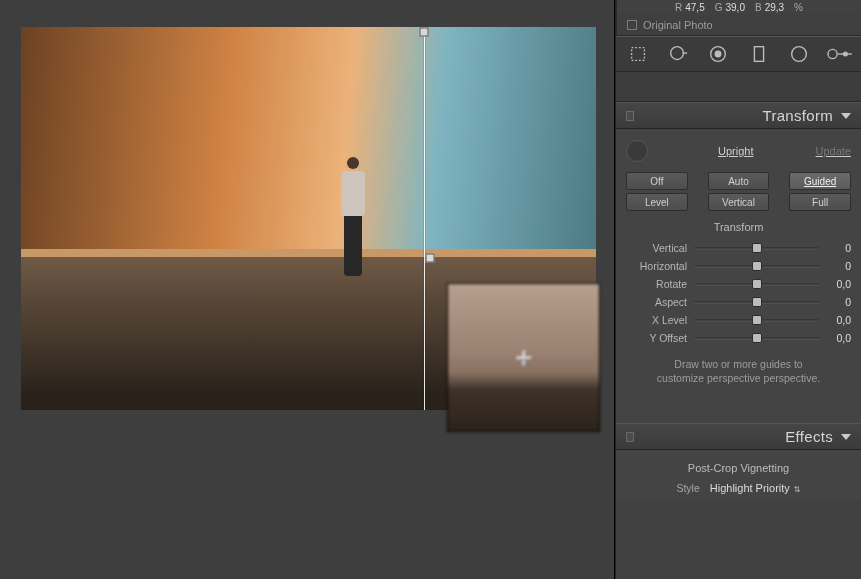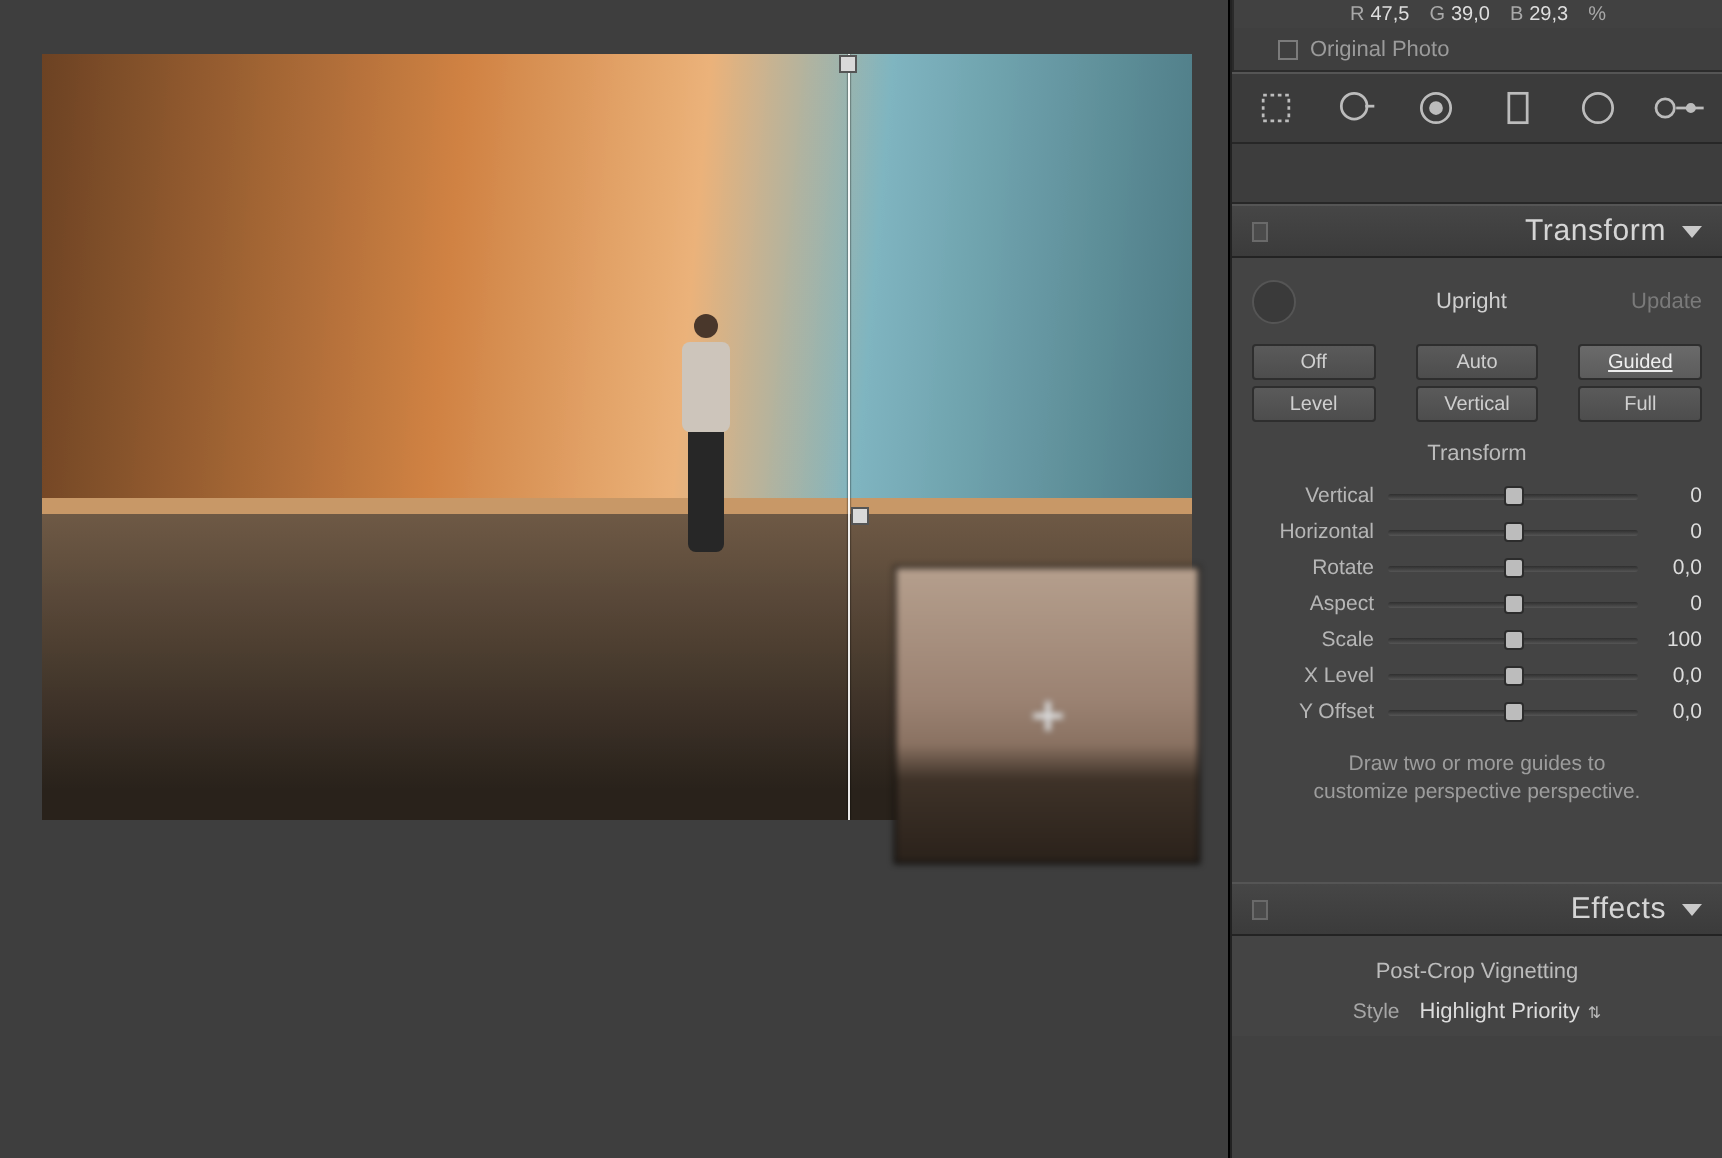--- a/index.html
+++ b/index.html
@@ -33,34 +33,34 @@
   .loupe-cross{position:absolute;left:50%;top:50%;width:15px;height:15px;transform:translate(-50%,-50%);}
   .loupe-cross:before,.loupe-cross:after{content:"";position:absolute;background:#e5e5e5;box-shadow:0 0 1px #000;}
   .loupe-cross:before{left:6px;top:0;width:3px;height:15px;}
   .loupe-cross:after{top:6px;left:0;height:3px;width:15px;}
 
   
   .side{width:246px;min-width:246px;background:#414141;display:flex;flex-direction:column;border-left:1px solid #222;}
   .blk{border-left:1px solid #2a2a2a;}
   .rgb-row{height:14px;display:flex;justify-content:center;gap:10px;font-size:10px;color:#a9a9a9;align-items:center;}
   .rgb-row span b{color:#dedede;font-weight:normal;margin-left:3px;}
-  .orig{height:22px;display:flex;align-items:center;padding-left:22px;gap:6px;background:#3f3f3f;color:#9b9b9b;border-bottom:1px solid #2c2c2c;font-size:11px;}
+  .orig{height:22px;display:flex;align-items:center;padding-left:10px;gap:6px;background:#3f3f3f;color:#9b9b9b;border-bottom:1px solid #2c2c2c;font-size:11px;}
   .orig .chk{width:10px;height:10px;border:1px solid #7b7b7b;display:inline-block;}
 
   .tool-row{height:36px;background:#3b3b3b;display:flex;justify-content:space-between;align-items:center;padding:0 4px;border-top:1px solid #555;border-bottom:1px solid #272727;}
   .tool-row .tool{width:36px;height:30px;display:flex;align-items:center;justify-content:center;color:#b9b9b9;border-radius:2px;}
   .spacer{height:30px;background:#3d3d3d;border-bottom:1px solid #272727;}
 
   .panel-hdr{height:27px;background:linear-gradient(#464646,#3b3b3b);display:flex;align-items:center;justify-content:space-between;padding:0 10px;border-top:1px solid #555;border-bottom:1px solid #232323;}
   .panel-hdr .swtch{width:8px;height:10px;border:1px solid #6a6a6a;background:#4b4b4b;margin-right:auto;}
   .panel-hdr .title{font-size:15px;color:#d5d5d5;font-weight:300;letter-spacing:.3px;}
   .panel-hdr .tri{margin-left:8px;width:0;height:0;border-left:5px solid transparent;border-right:5px solid transparent;border-top:6px solid #c9c9c9;}
 
   .panel-body{background:#444444;padding:8px 10px 14px;}
-  .upright-row{display:flex;align-items:center;padding:3px 0 10px;}
+  .upright-row{display:flex;align-items:center;padding:3px 0 10px;text-decoration:underline;}
   .up-circ{width:22px;height:22px;border-radius:50%;background:#3a3a3a;border:1px solid #555;margin-right:20px;}
   .up-lbl{flex:1;text-align:center;color:#cfcfcf;}
   .up-update{color:#7a7a7a;margin-left:12px;}
 
   .btn-grid{display:grid;grid-template-columns:repeat(3,1fr);gap:3px 20px;margin-bottom:10px;}
   .btn{height:18px;background:linear-gradient(#5a5a5a,#4d4d4d);border:1px solid #2e2e2e;color:#cfcfcf;font-size:10px;display:flex;align-items:center;justify-content:center;border-radius:2px;}
   .btn.sel{background:linear-gradient(#6a6a6a,#5c5c5c);color:#eee;text-decoration:underline;}
 
   .subtitle{text-align:center;color:#bcbcbc;margin:4px 0 6px;font-size:11px;}
 
@@ -221,27 +221,20 @@
             <div class="val">0,0</div>
           </div>
           <div class="slider-row">
             <div class="lbl">Aspect</div>
             <div class="track">
               <div class="thumb" style="left:50%"></div>
             </div>
             <div class="val">0</div>
           </div>
           <div class="slider-row">
-            <div class="lbl">Scale</div>
-            <div class="track">
-              <div class="thumb" style="left:50%"></div>
-            </div>
-            <div class="val">100</div>
-          </div>
-          <div class="slider-row">
             <div class="lbl">X Level</div>
             <div class="track">
               <div class="thumb" style="left:50%"></div>
             </div>
             <div class="val">0,0</div>
           </div>
           <div class="slider-row">
             <div class="lbl">Y Offset</div>
             <div class="track">
               <div class="thumb" style="left:50%"></div>

